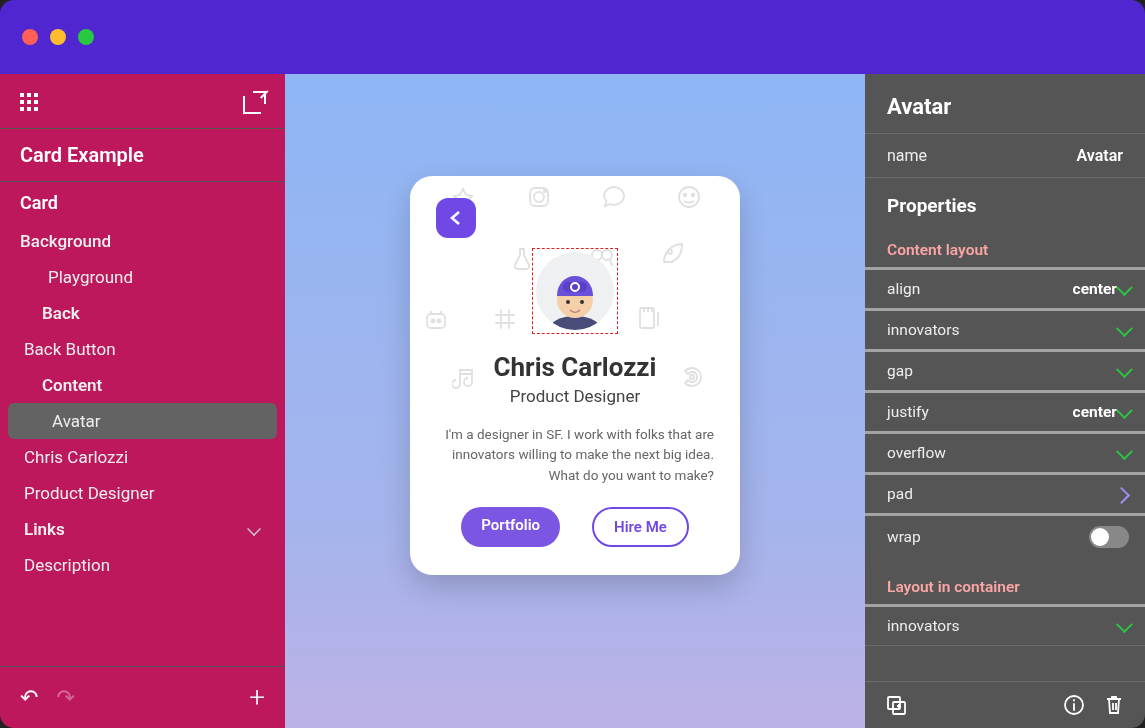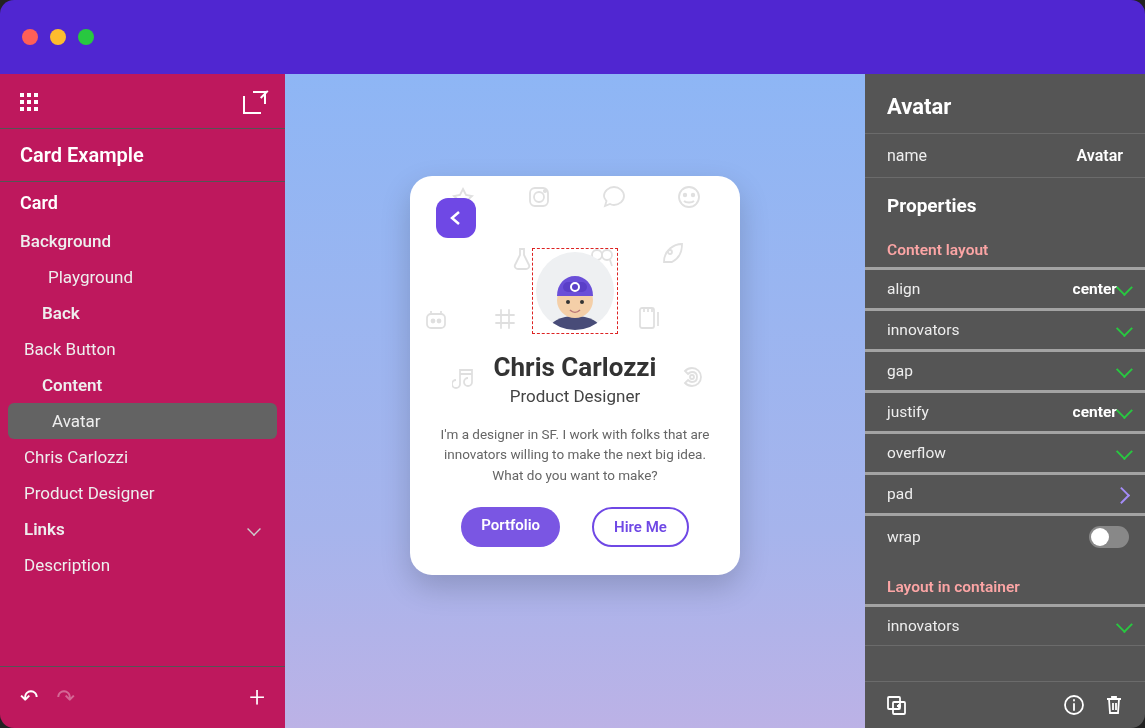--- a/index.html
+++ b/index.html
@@ -40,21 +40,21 @@
   .card { width:330px; background:#fff; border-radius:22px; padding:22px 26px 28px; position:relative; box-shadow:0 12px 30px rgba(0,0,0,.18); overflow:hidden;}
   .bgicons{ position:absolute; inset:0; opacity:.13; pointer-events:none;}
   .bgicons svg{ position:absolute; stroke:#111; fill:none; stroke-width:1.8;}
   .back-btn{ width:40px; height:40px; border-radius:12px; background:#6f48e5; display:flex; align-items:center; justify-content:center; position:relative; z-index:2;}
   .back-btn svg{stroke:#fff; stroke-width:2.5; fill:none;}
   .avatar-wrap{ display:flex; justify-content:center; margin-top:10px; position:relative; z-index:2;}
   .avatar-sel{ border:1px dashed #d22; padding:3px;}
   .avatar{ width:78px; height:78px; border-radius:50%; background:#eef0f2; display:flex; align-items:flex-end; justify-content:center; overflow:hidden;}
   .name{ text-align:center; font-size:26px; font-weight:700; color:#333; margin-top:18px; position:relative; z-index:2;}
   .role{ text-align:center; font-size:17px; color:#444; margin-top:4px; position:relative; z-index:2;}
-  .desc{ text-align:center; font-size:13.5px; color:#666; margin-top:18px; line-height:1.5; position:relative; z-index:2;}
+  .desc{ text-align:right; font-size:13.5px; color:#666; margin-top:18px; line-height:1.5; position:relative; z-index:2;}
   .btns{ display:flex; justify-content:center; gap:32px; margin-top:22px; position:relative; z-index:2;}
   .btn{ padding:9px 20px; border-radius:999px; font-size:15px; font-weight:600; cursor:pointer;}
   .btn.primary{ background:#7a56e3; color:#fff; border:none;}
   .btn.secondary{ background:#fff; color:#6f48e5; border:2px solid #6f48e5;}
   
   .right{ width:280px; background:#555; color:#eee; display:flex; flex-direction:column;}
   .r-title{ padding:20px 22px 14px; font-size:22px; font-weight:700; color:#fff;}
   .r-div{height:1px; background:#6b6b6b;}
   .r-row{ display:flex; justify-content:space-between; align-items:center; padding:12px 22px; font-size:16px;}
   .r-row .val{ font-weight:600; color:#fff;}

